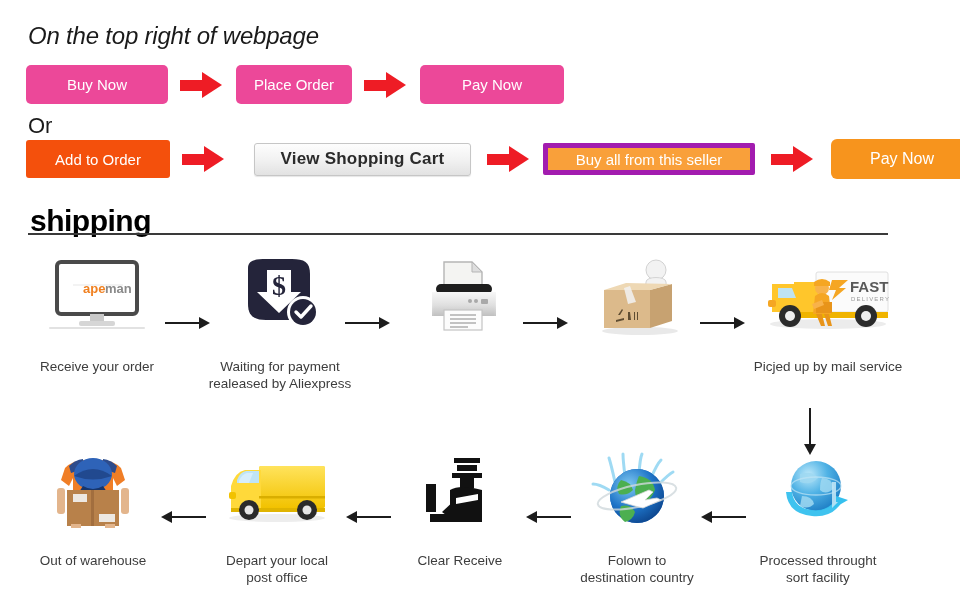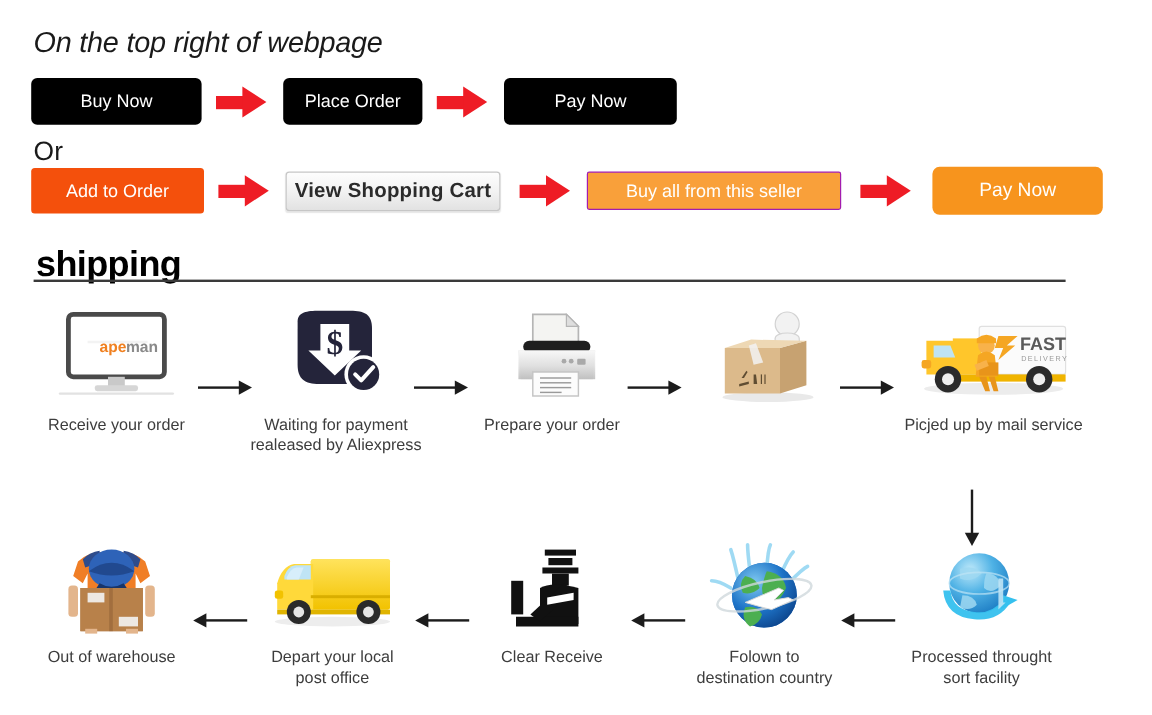--- a/index.html
+++ b/index.html
@@ -31,44 +31,45 @@
   .flow-row-1 { left:26px; top:65px; }
   .flow-row-2 { left:26px; top:139px; }
 
   .btn {
     display:flex; align-items:center; justify-content:center;
     text-align:center; white-space:nowrap;
     font-family:"Liberation Sans", sans-serif;
     cursor:pointer; user-select:none;
   }
   .btn-orange {
-    background:#000000; color:#ffffff;
+    background:#ec4899; color:#ffffff;
     border-radius:5px; font-size:15px;
     height:39px; border:none;
   }
   .btn-buynow     { width:142px; }
   .btn-placeorder { width:116px; }
   .btn-paynow1    { width:144px; }
   .btn-addcart {
     background:#F4500C; color:#ffffff;
     border-radius:3px; font-size:15px;
     height:38px; width:144px; border:none;
   }
   .btn-viewcart {
     background:linear-gradient(to bottom,#fdfdfd 0%,#f2f2f2 50%,#e2e2e2 100%);
     color:#2b2b2b; font-size:17px; font-weight:bold;
-    height:33px; width:179px;
+    height:33px; width:217px;
     border:1px solid #c6c6c6; border-radius:3px;
     box-shadow:0 1px 1px rgba(0,0,0,0.10);
     letter-spacing:0.2px;
+    margin-left:16px;
   }
   .btn-buyall {
     background:#F9A03A; color:#ffffff; font-size:15px;
     height:32px; width:212px;
-    border:1px solid #a21caf; border-radius:2px;
+    border:5px solid #a21caf; border-radius:2px;
   }
   .btn-paynow2 {
     background:#F7941D; color:#ffffff;
     border-radius:6px; font-size:16px;
     height:40px; width:142px; border:none;
   }
 
   
   .arrow-red {
     width:44px; height:26px; position:relative; flex:0 0 auto;
@@ -102,21 +103,21 @@
   
   .steps { position:absolute; left:0; top:258px; width:960px; }
   .step-row { position:relative; width:960px; height:150px; }
   .step {
     position:absolute; width:170px; text-align:center;
   }
   .step-ico {
     height:78px; display:flex; align-items:flex-start; justify-content:center;
   }
   .step-label {
-    margin-top:9px; font-size:13.5px; color:#3d3d3d; line-height:17px;
+    margin-top:22px; font-size:13.5px; color:#3d3d3d; line-height:17px;
   }
   .h-arrow {
     position:absolute; width:46px; height:14px;
   }
   .h-arrow .ln { position:absolute; top:6px; height:2px; background:#1c1c1c; }
   .h-arrow .tip { position:absolute; top:1px; width:0; height:0;
                   border-top:6px solid transparent; border-bottom:6px solid transparent; }
   .h-arrow.right .ln { left:0; width:36px; }
   .h-arrow.right .tip { left:34px; border-left:11px solid #1c1c1c; }
   .h-arrow.left .ln { right:0; width:36px; }
@@ -251,21 +252,20 @@
           <rect x="67" y="41" width="7" height="5" rx="1" fill="#a9a9a9"></rect>
           <rect x="30" y="52" width="38" height="20" fill="#fcfcfc" stroke="#c4c4c4" stroke-width="1.2"></rect>
           <g stroke="#9a9a9a" stroke-width="1.2">
             <line x1="36" y1="57" x2="62" y2="57"></line>
             <line x1="36" y1="61" x2="62" y2="61"></line>
             <line x1="36" y1="65" x2="62" y2="65"></line>
             <line x1="36" y1="69" x2="54" y2="69"></line>
           </g>
         </svg>
       </div>
-      <div class="step-label">Prepare your order</div>
     </div>
 
     <div class="h-arrow right" style="left:523px; top:58px;">
       <div class="ln"></div>
         <div class="tip"></div>
     </div>
 
     <div class="step" style="left:555px;">
       <div class="step-ico">
         <svg width="104" height="78" viewBox="0 0 104 78">

